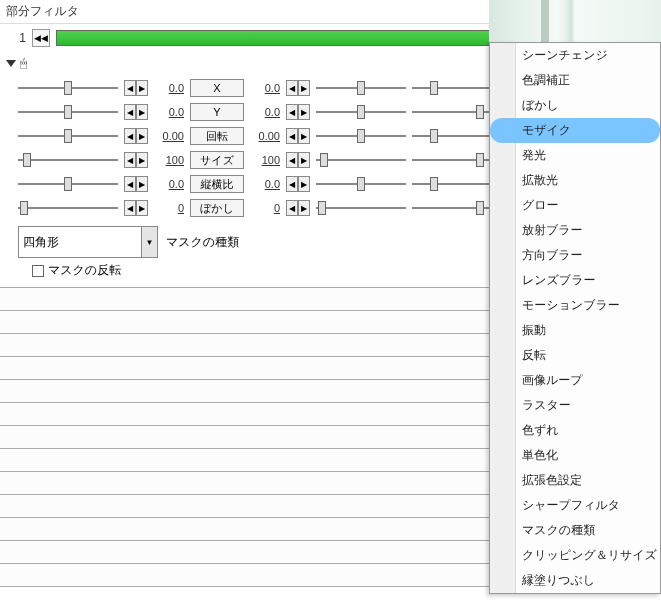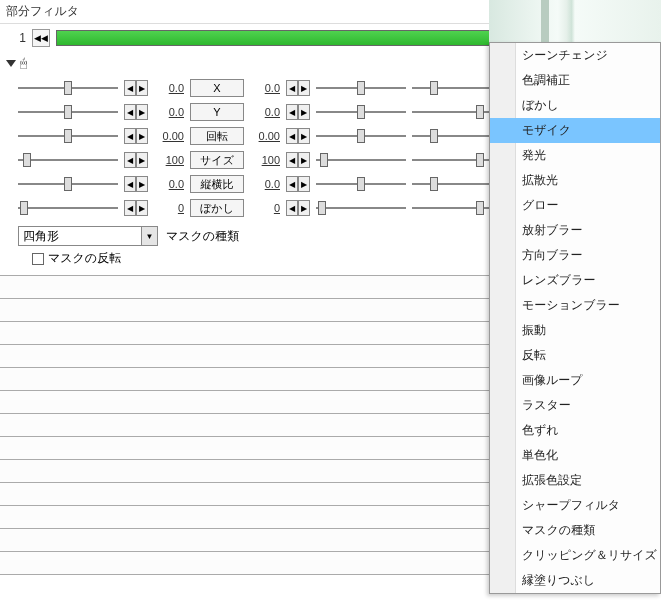--- a/index.html
+++ b/index.html
@@ -34,34 +34,34 @@
 .mini-slider .thumb { position: absolute; top: 2px; width: 8px; height: 14px; background: #ddd; border: 1px solid #666; cursor: pointer; }
 .spin { display: flex; }
 .spin .sb { width: 12px; height: 16px; border: 1px solid #888; background: #f0f0f0; font-size: 8px; display: flex; align-items: center; justify-content: center; cursor: pointer; }
 .val { min-width: 30px; text-align: right; text-decoration: underline; color: #333; cursor: text; font-size:11px;}
 .param-btn { width: 54px; height: 18px; border: 1px solid #888; background: #f5f5f5; font-size: 11px; text-align: center; cursor: pointer; display:flex;align-items:center;justify-content:center;}
 .mini-slider.small { width: 90px; }
 .mini-slider.right { width: 100px; }
 
 
 .mask-row { padding: 4px 10px 2px 18px; display: flex; align-items: center; gap: 8px; font-size: 12px; }
-.select { width: 140px; height: 20px; border: 1px solid #888; background: #fff; display: flex; align-items: center; padding-left: 4px; cursor: pointer; position:relative;}
+.select { width: 140px; height: 32px; border: 1px solid #888; background: #fff; display: flex; align-items: center; padding-left: 4px; cursor: pointer; position:relative;}
 .select .dd { position:absolute; right:0; top:0; width:16px; height:100%; border-left:1px solid #888; background:#e5e5e5; display:flex;align-items:center;justify-content:center;font-size:8px;}
 .chk-row { padding: 2px 10px 8px 32px; font-size: 12px; display:flex; align-items:center; gap:4px;}
 .chk { width:12px; height:12px; border:1px solid #666; background:#fff; cursor:pointer;}
 
 
 .list-area { border-top: 1px solid #aaa; }
 .list-row { height: 23px; border-bottom: 1px solid #aaa; background: #fcfcfc; }
 
 
 .menu { position: absolute; top: 42px; right: 0; width: 172px; background: #fdfdfd; border: 1px solid #999; box-shadow: -2px 2px 4px rgba(0,0,0,0.2); font-size: 12px; z-index: 100; }
 .menu-gutter { position:absolute; left:0; top:0; bottom:0; width:26px; background:#f0f0f0; border-right:1px solid #ddd;}
 .menu-item { position:relative; padding: 4px 8px 4px 32px; cursor: pointer; white-space: nowrap; color:#222;}
-.menu-item.sel { background: #7ac5ff; }
+.menu-item.sel { background: #7ac5ff; border-radius: 12px; }
 
 
 .thumb-img { position: absolute; top: 0; right: 0; width: 172px; height: 42px; background: linear-gradient(90deg, #d8e8e0 0%, #f5fbf8 40%, #e6f0ea 45%, #cfe3d8 48%, #f5fbf8 50%, #e8f2ec 100%); }
 .thumb-img::before{content:"";position:absolute;left:30%;top:0;bottom:0;width:8px;background:#b8ccc0;}
 </style>
 </head>
 <body>
 
 <div class="thumb-img"></div>
 

